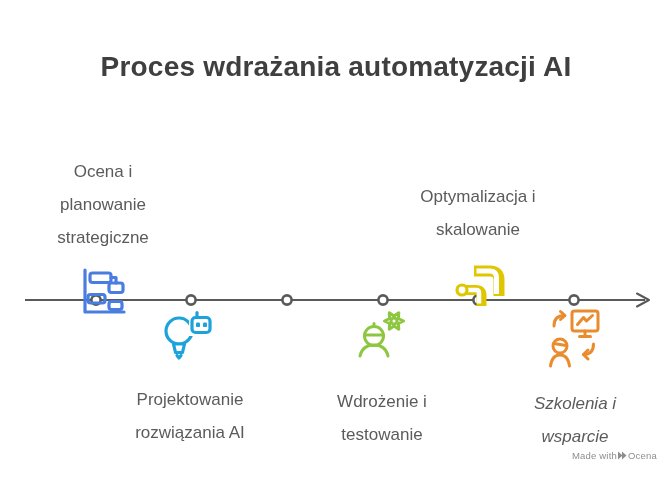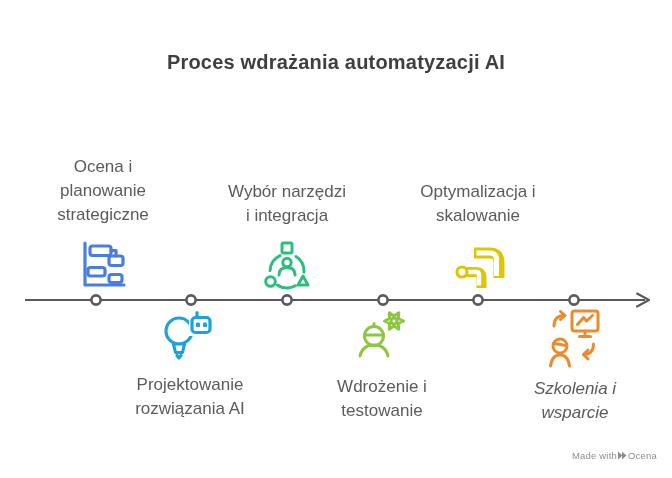--- a/index.html
+++ b/index.html
@@ -2,30 +2,30 @@
 <html style="--step0: #4A7DE0; --step1: #1EA2DB; --step2: #2DBE7E; --step3: #8DC63F; --step4: #E0C600; --step5: #EA8C2E; --title: #3F3F3F; --label: #5B5B5B; --timeline: #58595B; --watermark: #8E8E8E; --background: #FFFFFF;"><head>
 <meta charset="utf-8">
 <style>
   html,body{margin:0;padding:0;background:#fff;}
   .canvas{
     position:relative;width:672px;height:478px;background:var(--background,#fff);
     font-family:"Liberation Sans",sans-serif;overflow:hidden;
   }
   .title{
     position:absolute;left:0;right:0;top:51px;text-align:center;
-    font-size:20px;font-weight:700;color:var(--title,#3F3F3F);letter-spacing:.2px;
+    font-size:28px;font-weight:700;color:var(--title,#3F3F3F);letter-spacing:.2px;
   }
   .milestone{position:absolute;display:flex;flex-direction:column;align-items:center;}
   .label{
-    font-size:17px;line-height:24px;color:var(--label,#5B5B5B);
+    font-size:17px;line-height:33px;color:var(--label,#5B5B5B);
     text-align:center;white-space:pre-line;
   }
   .icon{display:block;line-height:0;}
   .above .icon{margin-top:12px;}
-  .below .label{margin-top:9px;}
+  .below .label{margin-top:19px;}
   .m0{left:13px;top:155px;width:180px;}
   .m2{left:197px;top:180px;width:180px;}
   .m4{left:388px;top:180px;width:180px;}
   .m1{left:100px;top:308px;width:180px;}
   .m3{left:292px;top:308px;width:180px;}
   .m5{left:485px;top:308px;width:180px;font-style:italic;}
   .m0 .icon{color:var(--step0,#4A7DE0);}
   .m1 .icon{color:var(--step1,#1EA2DB);}
   .m2 .icon{color:var(--step2,#2DBE7E);}
   .m3 .icon{color:var(--step3,#8DC63F);}
@@ -83,34 +83,20 @@
         <rect x="34" y="9.5" width="18" height="15" rx="3.5"></rect>
         <path d="M39 9.5 V4.5"></path>
         <rect x="38" y="14.5" width="4" height="4.6" rx="1.2" fill="currentColor" stroke="none"></rect>
         <rect x="45" y="14.5" width="4" height="4.6" rx="1.2" fill="currentColor" stroke="none"></rect>
       </svg>
     </span>
     <div class="label">Projektowanie
 rozwiązania AI</div>
   </div>
 
-  <div class="milestone m2 above">
-    <div class="label">Wybór narzędzi
-i integracja</div>
-    <span class="icon">
-      <svg viewBox="0 0 52 52" width="52" height="52" fill="none" stroke="currentColor" stroke-width="3" stroke-linecap="round" stroke-linejoin="round">
-        <circle cx="26" cy="31" r="17" stroke-dasharray="19 16.6" stroke-dashoffset="17.8"></circle>
-        <rect x="21" y="3" width="10" height="10" rx="1.5" fill="#fff"></rect>
-        <circle cx="26" cy="22.5" r="4.2" fill="#fff"></circle>
-        <path d="M18 35 C18 29 21.5 27.5 26 27.5 C30.5 27.5 34 29 34 35" fill="#fff"></path>
-        <circle cx="9.5" cy="41.5" r="4.8" fill="#fff"></circle>
-        <path d="M42 36 L47 45 L37 45 Z" fill="#fff"></path>
-      </svg>
-    </span>
-  </div>
 
   <div class="milestone m3 below">
     <span class="icon">
       <svg viewBox="0 0 56 58" width="56" height="58" fill="none" stroke="currentColor" stroke-width="3" stroke-linecap="round" stroke-linejoin="round">
         <path d="M49.5 13 L44.3 15.5 L44.8 21.2 L40 18 L35.25 21.2 L35.7 15.5 L30.5 13 L35.7 10.5 L35.25 4.8 L40 8 L44.8 4.8 L44.3 10.5 Z" fill="#fff"></path>
         <circle cx="40" cy="13" r="3"></circle>
         <circle cx="20" cy="28" r="9.5"></circle>
         <path d="M10.5 27 H29.5"></path>
         <path d="M20 18.5 V15.5"></path>
         <path d="M6 48 Q8.5 37 20 37 Q31.5 37 34 48"></path>

